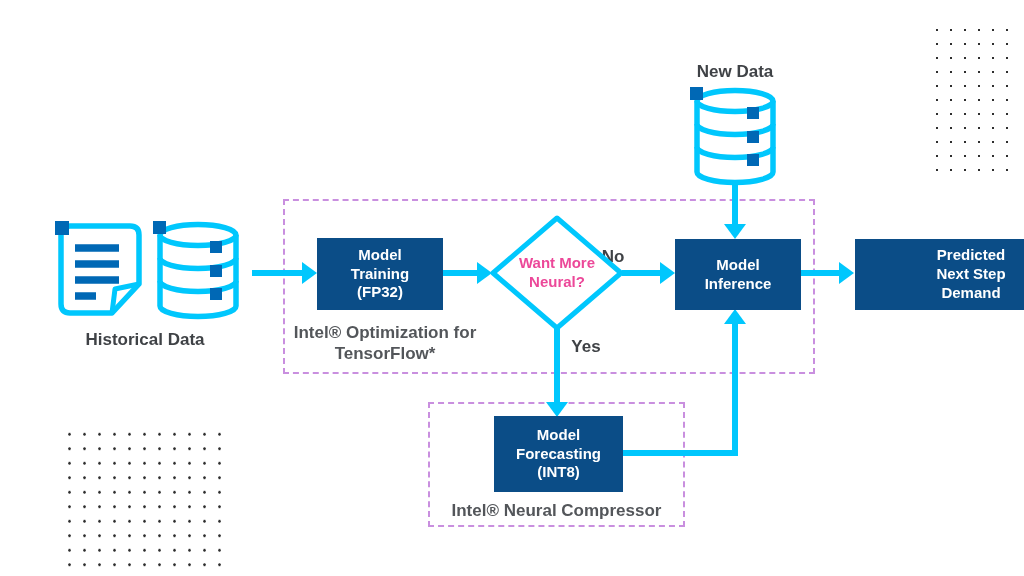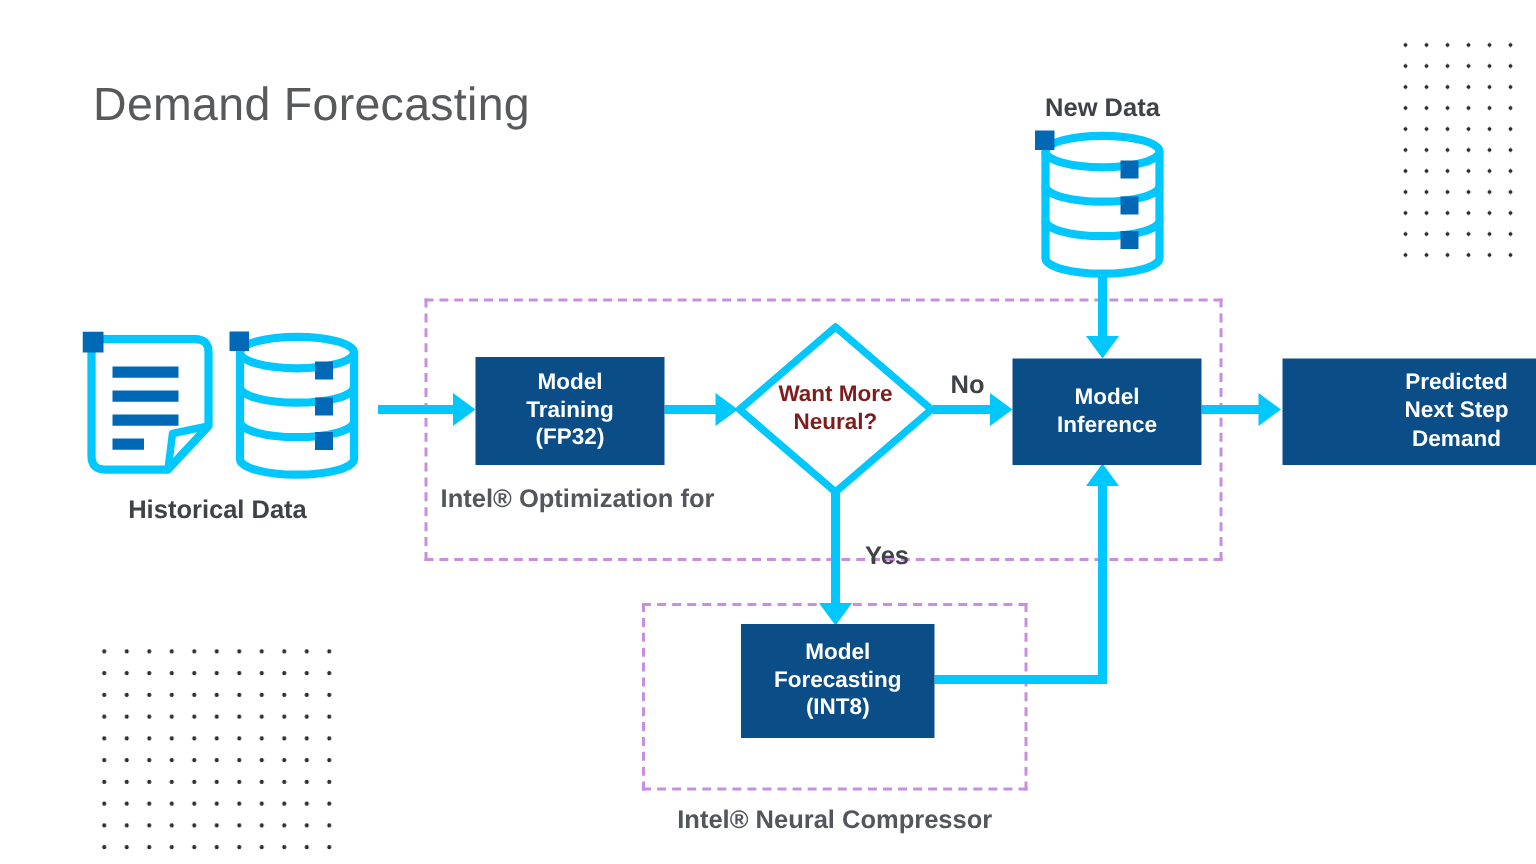--- a/index.html
+++ b/index.html
@@ -39,55 +39,54 @@
   .arrow-up    { position:absolute; width:0; height:0;
     border-left:11px solid transparent; border-right:11px solid transparent;
     border-bottom:15px solid #00C7FD; }
 
   
   .diamond-wrap { position:absolute; left:490px; top:215px; width:134px; height:116px; }
   .diamond-wrap svg { position:absolute; left:0; top:0; }
   .diamond-text {
     position:absolute; left:0; top:0; width:100%; height:100%;
     display:flex; flex-direction:column; align-items:center; justify-content:center;
-    font-size:15px; font-weight:bold; color:#7f1d1d; line-height:1.25; text-align:left;
+    font-size:15px; font-weight:bold; color:#ec4899; line-height:1.25; text-align:left;
   }
 
   
   .flow-label {
     position:absolute; font-size:17px; font-weight:bold; color:#3F4246;
     text-align:center; line-height:1.25;
   }
   #label-historical { left:68px;  top:329px; width:154px; }
   #label-newdata    { left:675px; top:61px;  width:120px; }
-  #label-no         { left:628px; top:246px; width:34px;  }
-  #label-yes        { left:566px; top:360px; width:40px;  text-align:right; }
+  #label-no         { left:596px; top:246px; width:34px;  }
+  #label-yes        { left:566px; top:336px; width:40px;  text-align:center; }
   #label-tensorflow { left:272px; top:322px; width:226px; color:#53565A; }
-  #label-compressor { left:436px; top:500px; width:241px; color:#53565A;margin-top:36px; }
+  #label-compressor { left:436px; top:500px; width:241px; color:#53565A; }
 
   
   .icon-abs { position:absolute; }
   #icon-document   { left:55px;  top:221px; }
   #icon-database   { left:152px; top:220px; }
   #icon-newdata-db { left:689px; top:86px;  }
 
   
   .dot-grid { position:absolute;
     background-image: radial-gradient(circle, #2E2E2E 1.2px, transparent 1.5px); }
   #dots-top-right   { left:930px; top:23px;  width:84px;  height:154px;
     background-size:14px 14px; }
   #dots-bottom-left { left:62px;  top:427px; width:165px; height:145px;
     background-size:15px 14.5px; }
 </style>
 </head>
 <body>
 
 <div class="stage">
 
-  <div class="page-title">Demand Forecasting</div>
 
   <div class="dot-grid" id="dots-top-right"></div>
   <div class="dot-grid" id="dots-bottom-left"></div>
 
   <div class="dashed-frame" id="frame-tensorflow"></div>
   <div class="dashed-frame" id="frame-compressor"></div>
 
   <span class="icon-abs" id="icon-document">
     <svg width="88" height="100" viewBox="0 0 88 100">
       <path d="M 24,5 H 75 Q 84,5 84,14 V 63 L 57,92 H 15 Q 6,92 6,83 V 14 Q 6,5 15,5 Z" fill="none" stroke="#00C7FD" stroke-width="5.5" stroke-linejoin="round"></path>
@@ -176,16 +175,17 @@
       <polygon points="67,3 131,58 67,113 3,58" fill="#ffffff" stroke="#00C7FD" stroke-width="5" stroke-linejoin="round"></polygon>
     </svg>
     <div class="diamond-text">
       <span>Want More</span>
       <span>Neural?</span>
     </div>
   </div>
 
   <div class="flow-label" id="label-tensorflow">
     <div>Intel® Optimization for</div>
+    <div>TensorFlow*</div>
   </div>
   <div class="flow-label" id="label-compressor">Intel® Neural Compressor</div>
 
 </div>
 
 </body></html>

